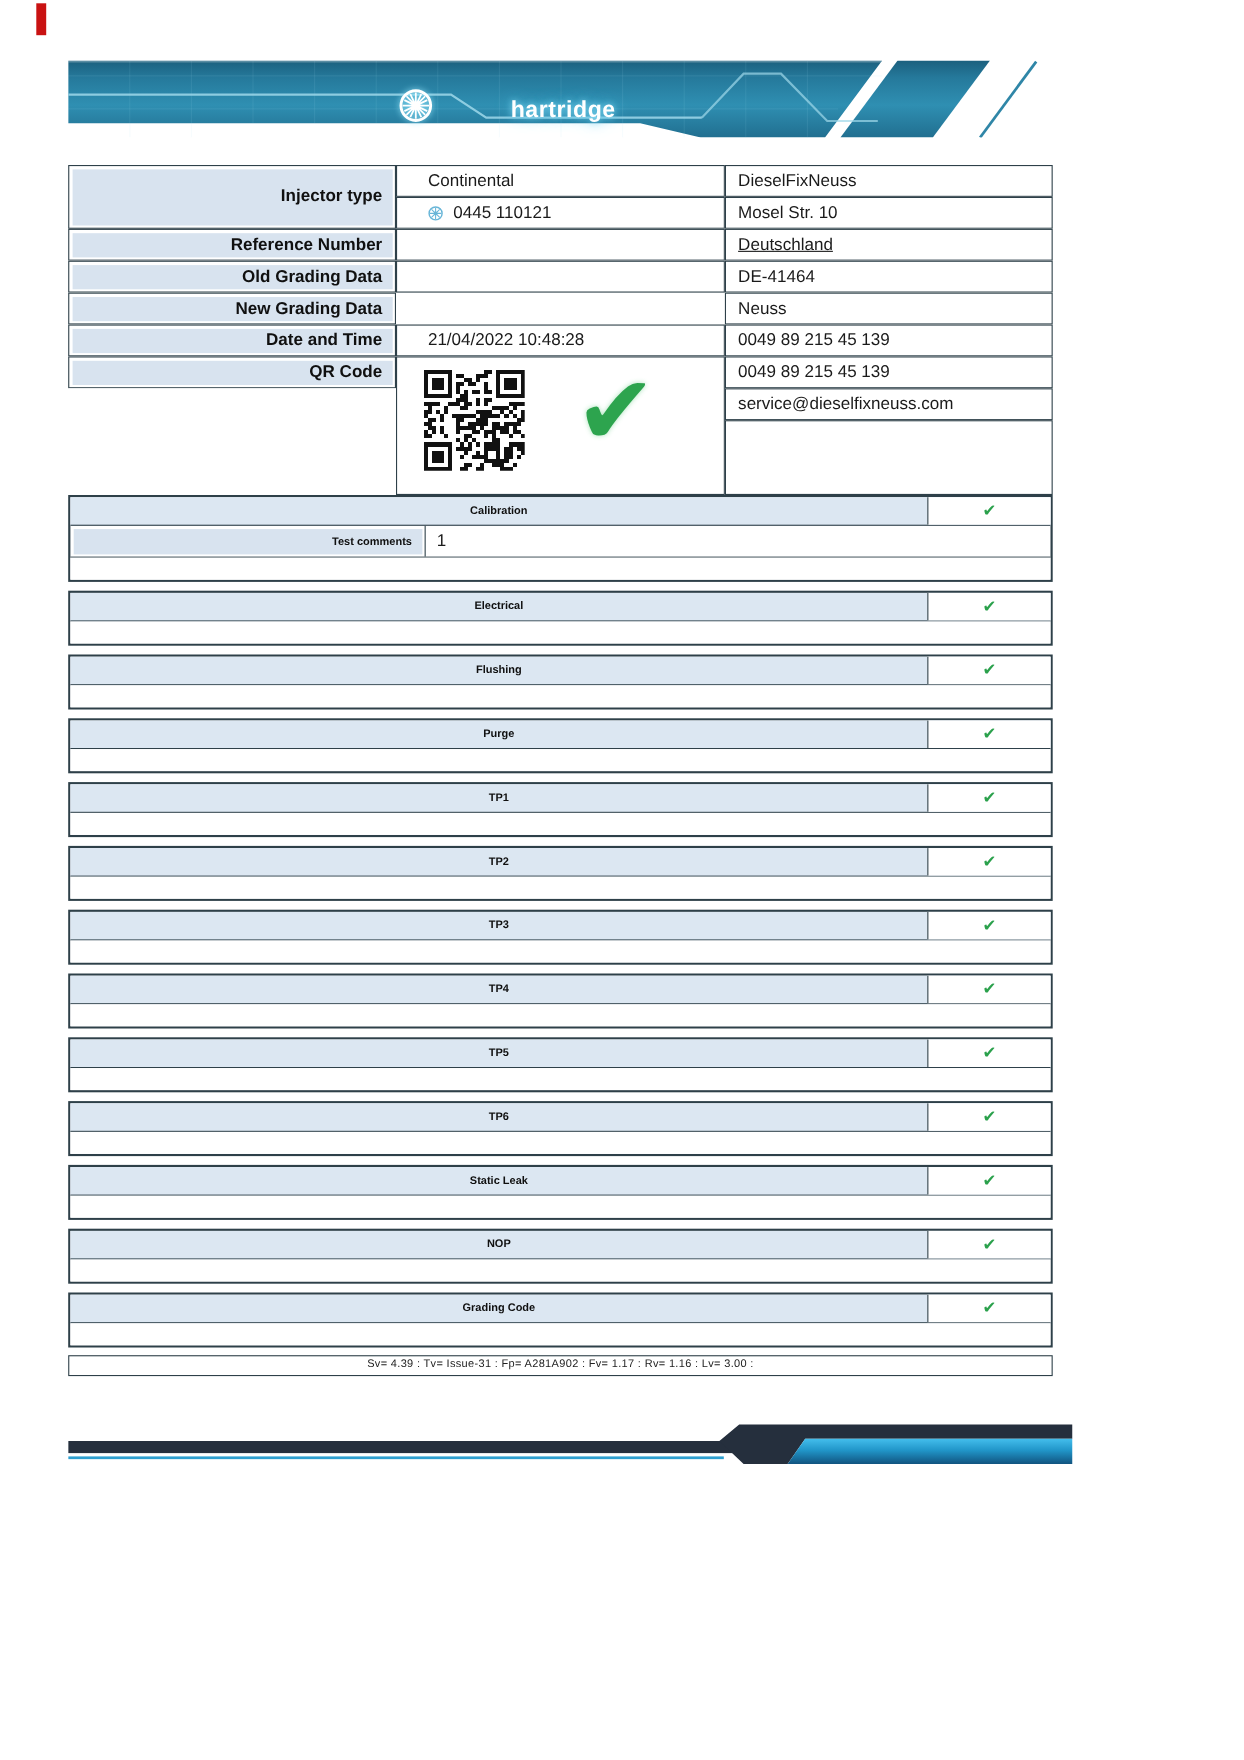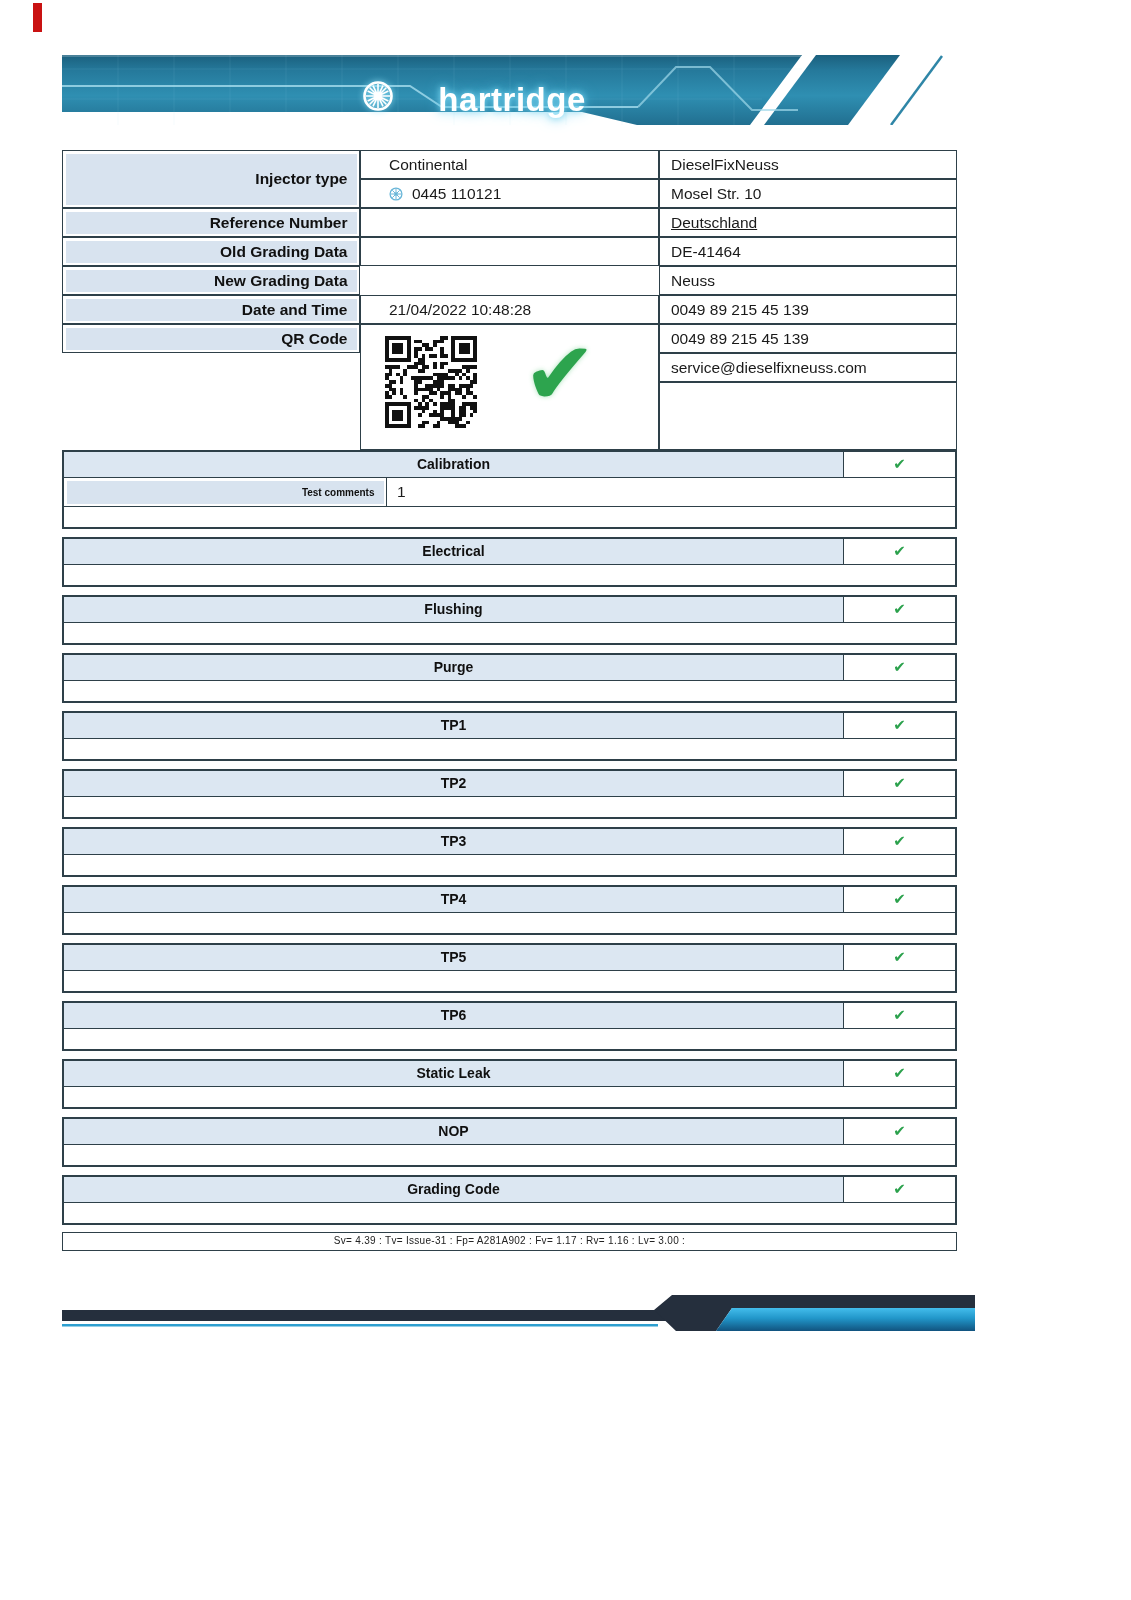--- a/index.html
+++ b/index.html
@@ -12,21 +12,21 @@
   #red-mark { position:absolute; left:33px; top:3px; width:9px; height:29px; background:#c91212; }
 
   
   #header-banner { position:absolute; left:62px; top:55px; width:895px; height:70px; }
   #header-banner svg { position:absolute; left:0; top:0; }
   #logo-wrap {
     position:absolute; left:300px; top:25px; width:300px; height:40px;
     display:flex; align-items:center; justify-content:center; gap:7px;
   }
   #logo-text {
-    font-size:33px; font-weight:bold; color:#ffffff; letter-spacing:0.5px;
+    font-size:21px; font-weight:bold; color:#ffffff; letter-spacing:0.5px;
     text-shadow:0 0 6px #7fd8f2, 0 0 14px #58c4e8;
   }
   .wheel-glow { filter:drop-shadow(0 0 3px #8fe0f7); }
 
   
   #info-table {
     position:absolute; left:62px; top:150px; width:895px; height:300px;
     display:grid; grid-template-columns:298px 299px 298px;
     grid-template-rows:repeat(8, 29px) 68px;
   }
@@ -45,21 +45,21 @@
     font-family:"DejaVu Sans", sans-serif; font-size:88px; line-height:0.82;
     color:#2da44e; margin-left:46px; margin-top:2px;
     text-shadow:0 0 5px rgba(63,190,100,0.45);
   }
   .part-row { gap:9px; }
 
   
   #tests { position:absolute; left:62px; top:450px; width:895px; }
   .tblock { border:2px solid #2e4049; background:#fff; margin-bottom:8px; }
   .thead { display:flex; height:26px; background:#dce7f2; border-bottom:1.5px solid #2e4049; }
-  .tlabel { flex:1; text-align:center; font-weight:bold; font-size:14px; line-height:25px; color:#101010; }
+  .tlabel { flex:1; text-align:center; font-weight:bold; font-size:10px; line-height:25px; color:#101010; }
   .tcheck {
     width:112px; border-left:1.5px solid #2e4049; background:#fff; text-align:center;
     line-height:25px; font-size:15px; font-weight:bold; color:#2ba14c;
     font-family:"DejaVu Sans", sans-serif;
   }
   .tempty { height:20px; background:#fff; }
   .tcomments { display:flex; height:29px; border-bottom:1.5px solid #2e4049; }
   .tcomments .clabel { position:relative; width:323px; border-right:1.5px solid #2e4049; }
   .tcomments .clabel .inner {
     position:absolute; left:2.5px; top:2.5px; right:2.5px; bottom:2.5px;

